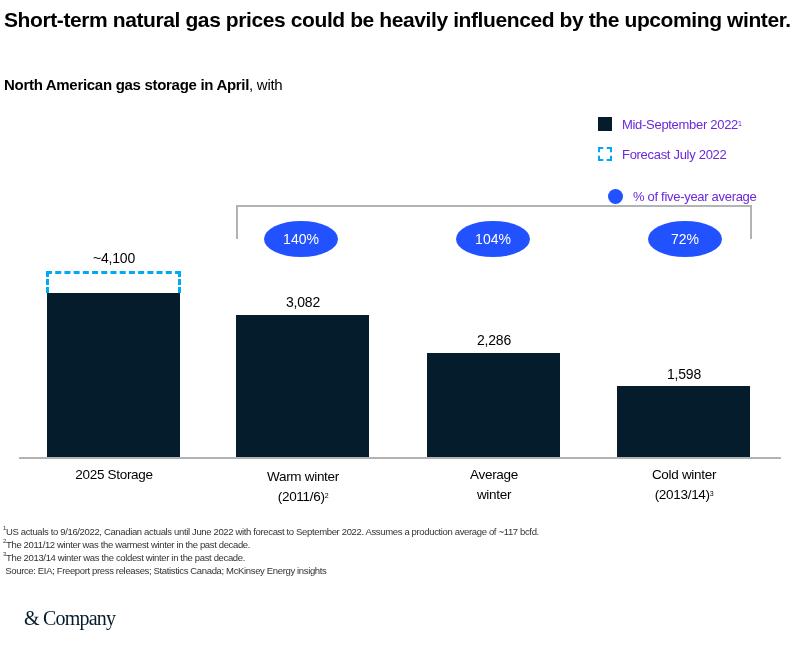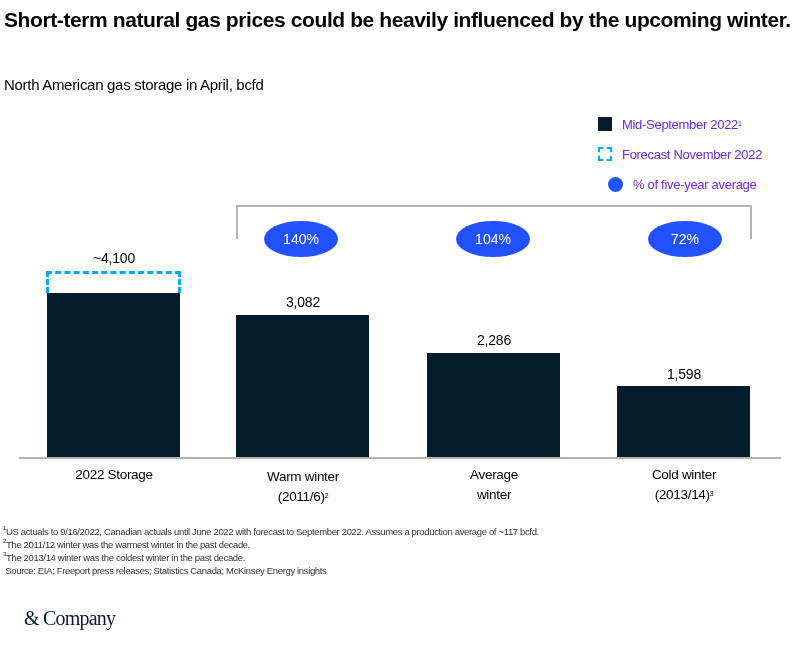--- a/index.html
+++ b/index.html
@@ -2,21 +2,21 @@
 <html><head>
 <meta charset="utf-8">
 <style>
   html, body { margin: 0; padding: 0; background: #ffffff; }
   body { width: 804px; height: 655px; position: relative; overflow: hidden;
          font-family: "Liberation Sans", sans-serif; color: #000; }
   .abs { position: absolute; }
   .title { left: 4px; top: 6px; width: 790px; font-size: 21px; font-weight: bold;
            line-height: 28px; letter-spacing: -0.4px; color: #000; }
   .subtitle { left: 4px; top: 76px; font-size: 15px; letter-spacing: -0.3px; color: #000; }
-  .subtitle b { font-weight: normal; }
+  .subtitle b { font-weight: bold; }
   .legend-item { left: 598px; height: 16px; display: flex; align-items: center; font-size: 13px; color: #6d28d9; letter-spacing: -0.3px; }
   .legend-marker { width: 14px; height: 14px; margin-right: 10px; box-sizing: border-box; flex: none; }
   .lm-solid { background: #051C2C; }
   .lm-dashed { border: 2px dashed #00A9F4; }
   .lm-circle { background: #2251FF; border-radius: 50%; width: 15px; height: 15px; }
   sup { font-size: 7px; vertical-align: top; position: relative; top: -1px; }
   .bracket { left: 236px; top: 205px; width: 512px; height: 32px;
              border: 2px solid #b3b3b3; border-bottom: none; }
   .pill { width: 74px; height: 36px; border-radius: 50%; background: #2251FF; color: #fff;
           font-size: 14px; display: flex; align-items: center; justify-content: center; }
@@ -27,32 +27,32 @@
   .cat-label { font-size: 13.5px; text-align: center; width: 170px; line-height: 20px; letter-spacing: -0.3px; }
   .footnote { left: 3px; font-size: 9.5px; color: #333; letter-spacing: -0.35px; white-space: nowrap; }
   .footnote sup { font-size: 6px; }
   .logo { left: 2px; top: 608px; font-family: "Liberation Serif", serif; font-size: 20px; line-height: 21px; color: #051C2C; letter-spacing: -0.8px; }
   .logo .l2 { padding-left: 22px; }
 </style>
 </head>
 <body>
 
 <div class="abs title">Short-term natural gas prices could be heavily influenced by the upcoming winter.</div>
-<div class="abs subtitle"><b>North American gas storage in April</b><span>, bcfd</span></div>
+<div class="abs subtitle"><b>North American gas storage in April</b><span>, with</span></div>
 
 <div class="abs legend-item" style="top:116px;">
   <span class="legend-marker lm-solid"></span>
   <span>Mid-September 2022</span>
     <sup>1</sup>
 </div>
 <div class="abs legend-item" style="top:146px;">
   <span class="legend-marker lm-dashed"></span>
-  <span>Forecast November 2022</span>
+  <span>Forecast July 2022</span>
 </div>
-<div class="abs legend-item" style="top:176px;padding-left:10px;">
+<div class="abs legend-item" style="top:188px;padding-left:10px;">
   <span class="legend-marker lm-circle"></span>
   <span>% of five-year average</span>
 </div>
 
 <div class="abs bracket"></div>
 <div class="abs pill" style="left:264px; top:221px;">140%</div>
 <div class="abs pill" style="left:456px; top:221px;">104%</div>
 <div class="abs pill" style="left:648px; top:221px;">72%</div>
 
 <div class="abs value-label" style="left:47px; top:250px;">~4,100</div>
@@ -64,21 +64,21 @@
 
 <div class="abs value-label" style="left:427px; top:332px;">2,286</div>
 <div class="abs bar" style="left:427px; top:353px; width:133px; height:105px;"></div>
 
 <div class="abs value-label" style="left:617px; top:366px;">1,598</div>
 <div class="abs bar" style="left:617px; top:386px; width:133px; height:72px;"></div>
 
 <div class="abs baseline"></div>
 
 <div class="abs cat-label" style="left:29px; top:465px;">
-  <div>2022 Storage</div>
+  <div>2025 Storage</div>
 </div>
 <div class="abs cat-label" style="left:218px; top:467px;">
   <div>Warm winter</div>
   <div><span>(2011/6)</span><sup>2</sup></div>
 </div>
 <div class="abs cat-label" style="left:409px; top:465px;">
   <div>Average</div>
   <div>winter</div>
 </div>
 <div class="abs cat-label" style="left:599px; top:465px;">

